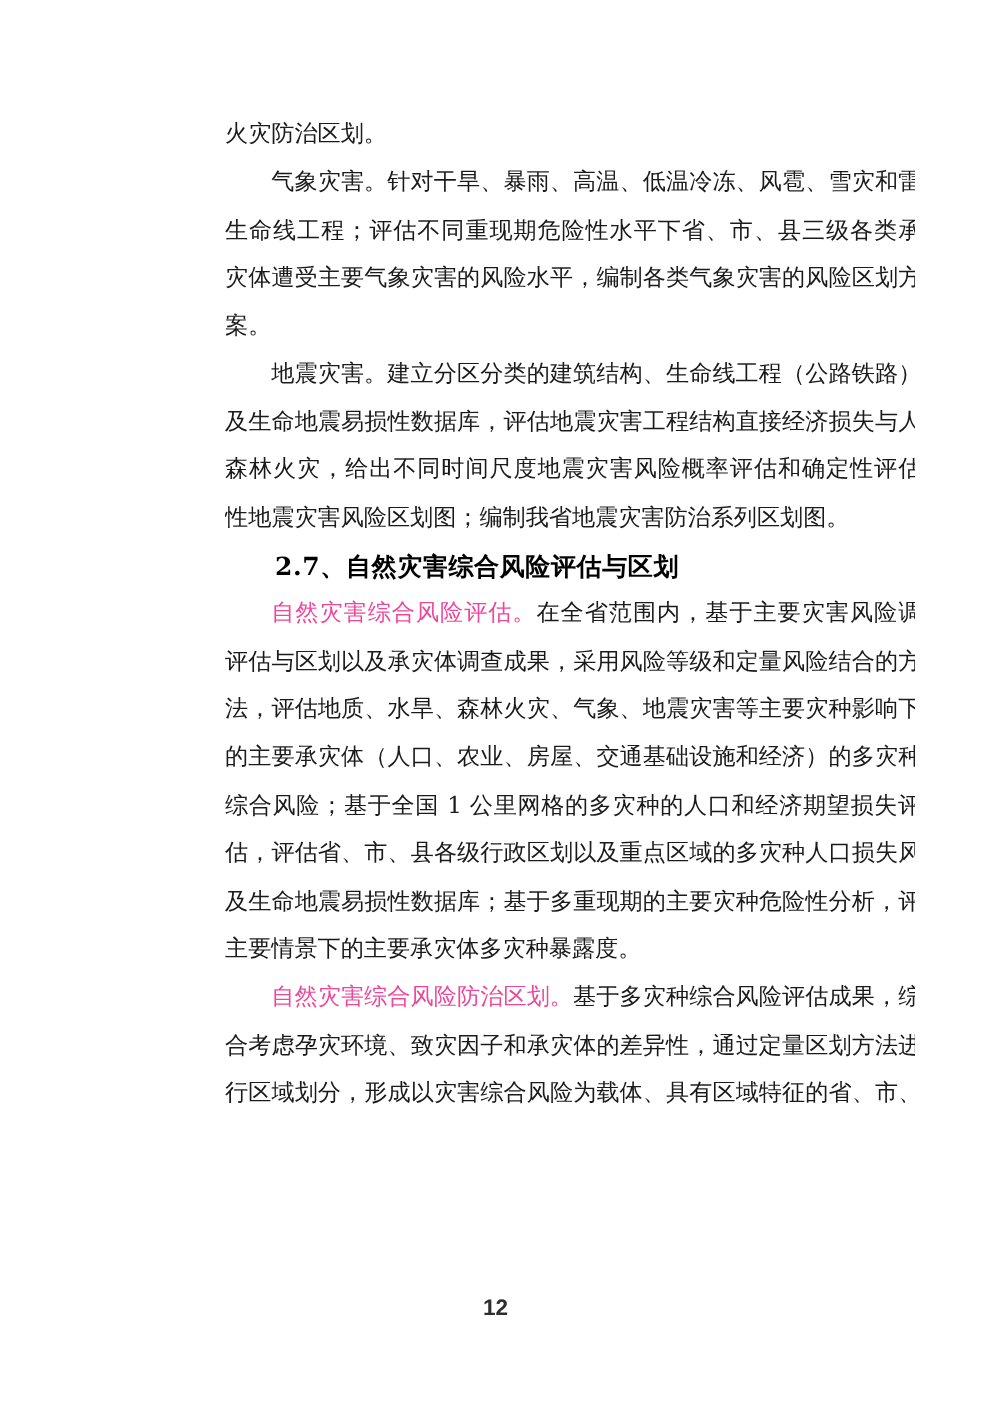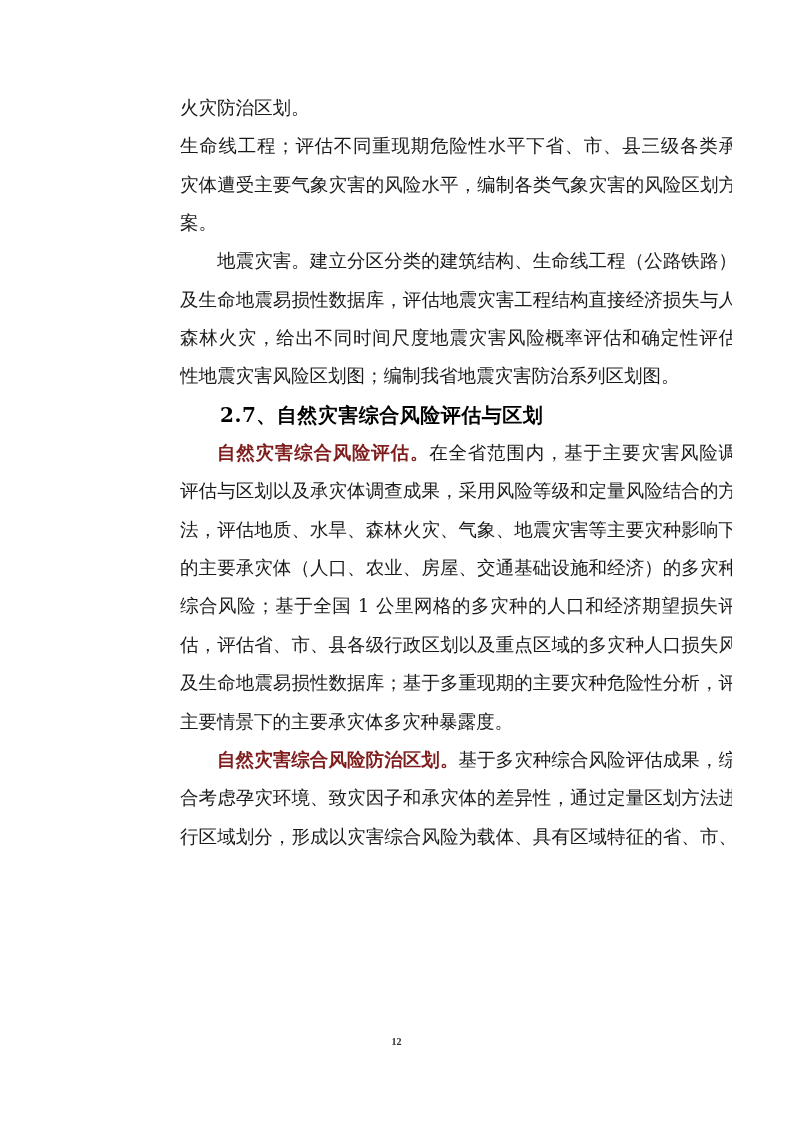--- a/index.html
+++ b/index.html
@@ -38,41 +38,42 @@
     text-indent: 37px;
   }
   .line.heading {
     font-weight: bold;
     color: #000000;
     font-size: 20px;
     text-indent: 40px;
     letter-spacing: 0.5px;
   }
   .lead-bold {
-    font-weight: bold;
-    color: #7f1d1d;
+    font-weight: normal;
+    color: #ec4899;
   }
   .page-number {
     position: absolute;
     left: 0;
     right: 0;
     top: 1036px;
     text-align: center;
-    font-family: Liberation Serif, serif;
-    font-size: 10px;
+    font-family: Liberation Sans, sans-serif;
+    font-size: 18px;
     font-weight: 600;
     color: #2e2e2e;
   }
 </style>
 </head>
 <body>
 
 <div class="page">
   <div class="content">
       <div class="line">火灾防治区划。</div>
+      <div class="line indent justify">气象灾害。针对干旱、暴雨、高温、低温冷冻、风雹、雪灾和雷</div>
       <div class="line justify">生命线工程；评估不同重现期危险性水平下省、市、县三级各类承</div>
       <div class="line justify">灾体遭受主要气象灾害的风险水平，编制各类气象灾害的风险区划方</div>
       <div class="line">案。</div>
       <div class="line indent justify">地震灾害。建立分区分类的建筑结构、生命线工程（公路铁路）</div>
       <div class="line justify">及生命地震易损性数据库，评估地震灾害工程结构直接经济损失与人</div>
       <div class="line justify">森林火灾，给出不同时间尺度地震灾害风险概率评估和确定性评估</div>
       <div class="line">性地震灾害风险区划图；编制我省地震灾害防治系列区划图。</div>
       <div class="line indent heading">2.7、自然灾害综合风险评估与区划</div>
       <div class="line indent justify"><span class="lead-bold">自然灾害综合风险评估。</span>在全省范围内，基于主要灾害风险调查、</div>
       <div class="line justify">评估与区划以及承灾体调查成果，采用风险等级和定量风险结合的方</div>

